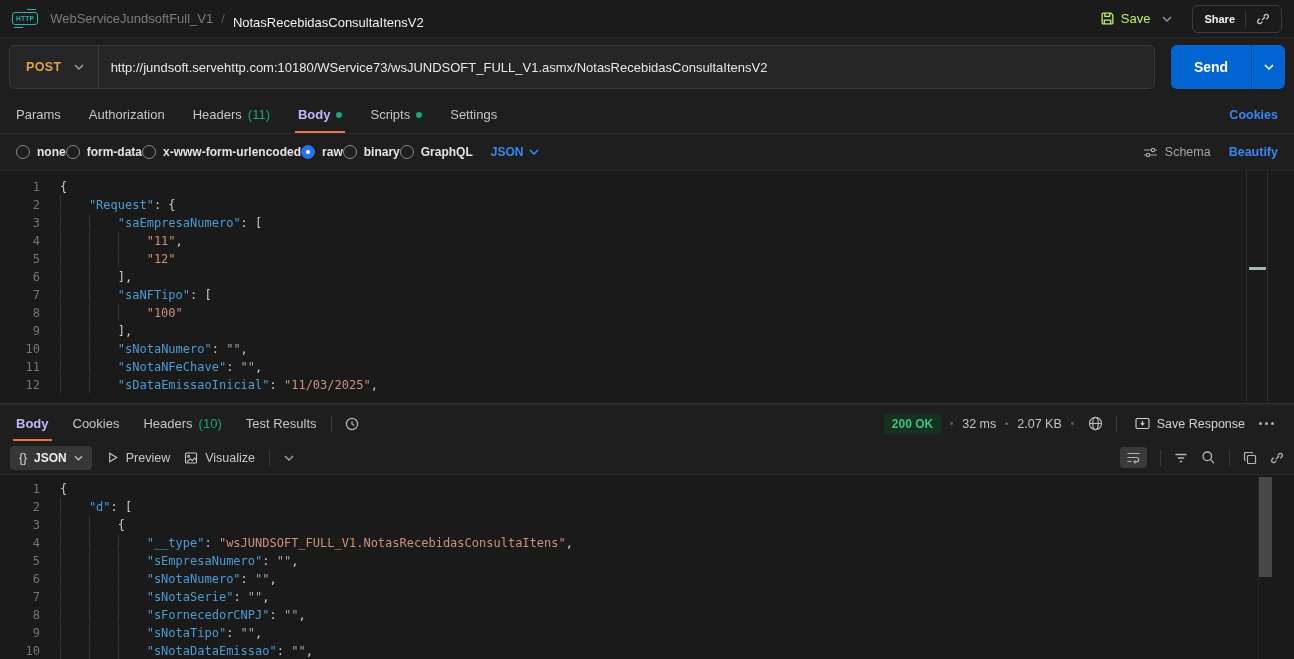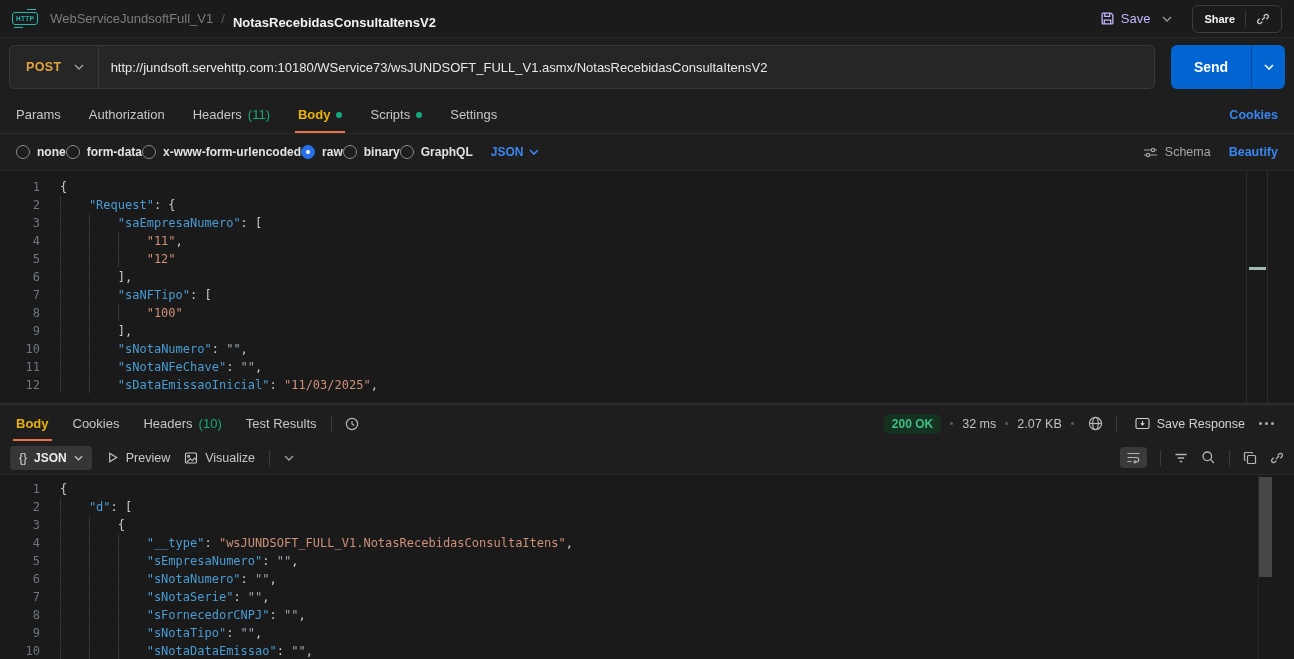--- a/index.html
+++ b/index.html
@@ -19,23 +19,23 @@
   .crumbs { display:flex; align-items:center; gap:8px; flex:1; min-width:0; }
   .http-badge { color:var(--http-teal,#28b3ad); border:1.5px solid var(--http-teal,#28b3ad);
     border-radius:3px; font-size:6.5px; font-weight:700; letter-spacing:.3px;
     padding:2px 3px; position:relative; margin-right:4px; }
   .http-badge::before { content:""; position:absolute; top:-4px; right:1px; width:9px;
     border-top:1.5px solid var(--http-teal,#28b3ad); }
   .http-badge::after { content:""; position:absolute; bottom:-4px; left:1px; width:9px;
     border-top:1.5px solid var(--http-teal,#28b3ad); }
   .crumb-parent { color:#7d7d7d; }
   .crumb-sep { color:#5a5a5a; }
-  .crumb-current { color:#f2f2f2; font-weight:700;margin-top:7px; }
+  .crumb-current { color:#f2f2f2; font-weight:400;margin-top:7px; }
   .top-actions { display:flex; align-items:center; gap:10px; }
-  .save-btn { display:flex; align-items:center; gap:6px; color:#c4b5fd; font-size:13px; }
+  .save-btn { display:flex; align-items:center; gap:6px; color:#bef264; font-size:13px; }
   .chev-gray { color:#8f8f8f; padding:2px; }
   .share-group { display:flex; align-items:center; gap:10px; border:1px solid #3d3d3d;
     border-radius:6px; padding:5px 11px; margin-left:8px; }
   .share-label { color:#f3f3f3; font-weight:600; font-size:11px; }
   .icon-g { color:#c9c9c9; }
 
   
   .url-row { height:58px; display:flex; align-items:center; padding:0 9px; gap:16px; background:#1e1e1e;justify-content:space-between; }
   .url-box { flex:1; height:44px; background:#262626; border:1px solid #393939; border-radius:6px;
     display:flex; align-items:center; overflow:hidden; }
@@ -48,21 +48,21 @@
   .send-btn { width:114px; height:44px; background:var(--send-blue,#0265d2); border-radius:6px;
     display:flex; align-items:center; color:#fff; cursor:pointer; }
   .send-label { flex:1; text-align:center; font-size:14px; font-weight:600; }
   .send-div { width:1px; height:44px; background:rgba(0,0,0,.25); }
   .send-chev { width:33px; display:flex; justify-content:center; color:#fff; }
 
   
   .tabs-row { height:38px; display:flex; align-items:stretch; padding:0 16px; border-bottom:1px solid #2c2c2c; background:#1e1e1e; }
   .tabs { display:flex; gap:28px; align-items:stretch; }
   .tab { display:flex; align-items:center; gap:6px; position:relative; color:#c6c6c6; font-size:13px; cursor:pointer; }
-  .tab.active { color:#eab308; font-weight:700; }
+  .tab.active { color:#c4b5fd; font-weight:700; }
   .tab.active::after { content:""; position:absolute; left:-3px; right:-3px; bottom:0; height:2px;
     background:var(--accent-orange,#ed7149); }
   .tab .count { color:var(--count-green,#15a87c); }
   .tab .dot { width:6px; height:6px; border-radius:50%; background:var(--count-green,#15a87c); }
   .cookies-link,.beautify-link { color:var(--link-blue,#3a86f0); font-weight:700; font-size:12.5px; cursor:pointer; }
   .tabs-row .cookies-wrap { margin-left:auto; display:flex; align-items:center; gap:12px; }
 
   
   .radio-row { height:36px; display:flex; align-items:center; padding:0 16px; gap:18px; background:#1e1e1e; }
   .ropt { display:flex; align-items:center; gap:7px; cursor:pointer; }
@@ -92,21 +92,21 @@
   .ov-mark { margin-top:96px; margin-left:2px; width:17px; height:3px; background:#9fbcb2; }
 
   .splitter { height:3px; background:#262626; border-top:1px solid #303030; }
 
   
   .resp-tabs-row { height:35px; display:flex; align-items:stretch; padding:0 16px; gap:14px; background:#1e1e1e; }
   .resp-tabs-row .tabs { gap:24px; }
   .hist-wrap { display:flex; align-items:center; gap:12px; color:#b5b5b5; }
   .resp-meta { margin-left:auto; display:flex; align-items:center; gap:0; }
   .status-badge { color:var(--status-green,#43be82); background:var(--status-green-bg,#143122);
-    font-size:12px; font-weight:600; padding:3px 8px; border-radius:6px; }
+    font-size:12px; font-weight:600; padding:3px 8px; border-radius:1px; }
   .sep-dot { width:3px; height:3px; border-radius:50%; background:#5e5e5e; margin:0 9px; }
   .meta-text { color:#c2c2c2; font-size:12.5px; }
   .globe { color:#b8b8b8; margin:0 4px; }
   .save-resp { display:flex; align-items:center; gap:7px; color:#d0d0d0; font-size:12.5px; margin:0 10px; cursor:pointer; }
   .more-dots { display:flex; gap:3px; align-items:center; padding:4px; cursor:pointer; }
   .more-dots i { width:3px; height:3px; border-radius:50%; background:#b0b0b0; }
 
   .resp-toolbar { height:34px; display:flex; align-items:center; padding:0 10px; gap:14px;
     background:#1e1e1e; border-bottom:1px solid #2a2a2a; }
   .json-pill { display:flex; align-items:center; gap:7px; background:#363636; border-radius:4px;

